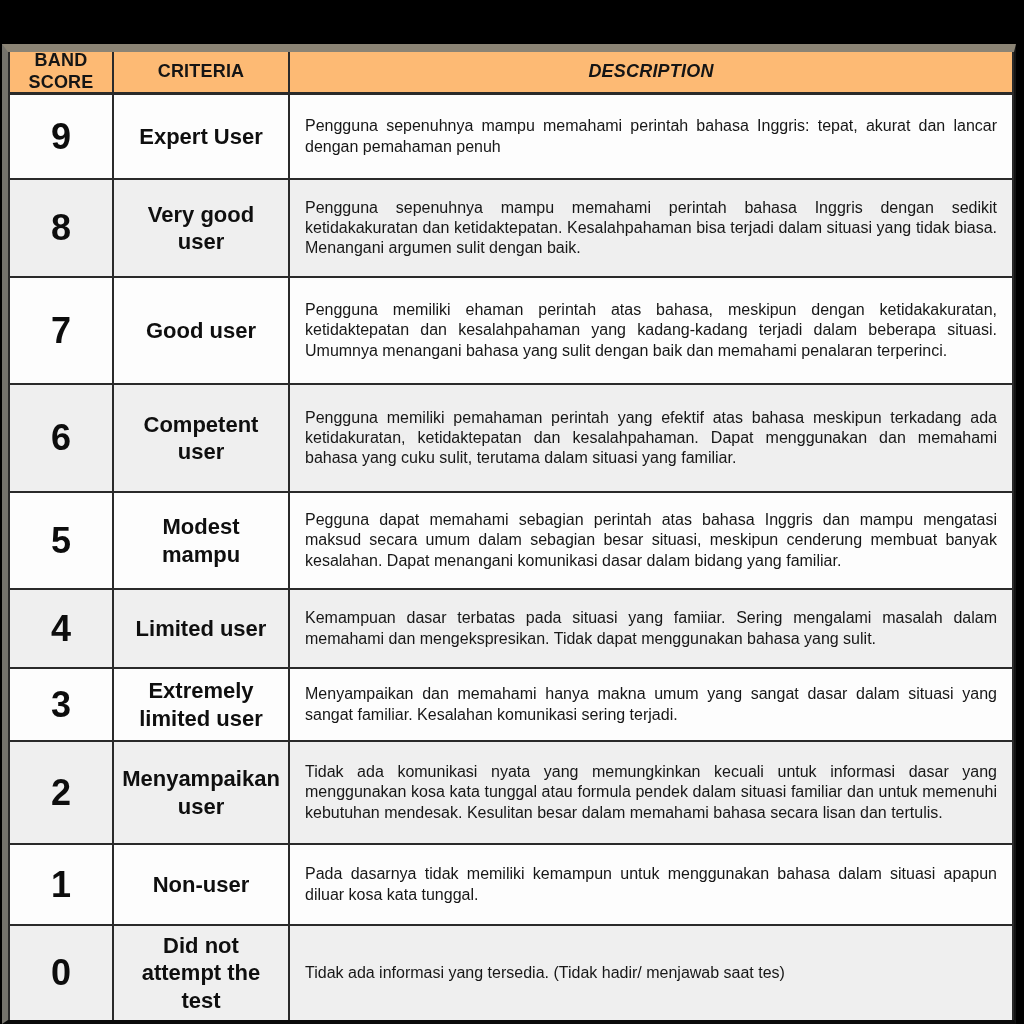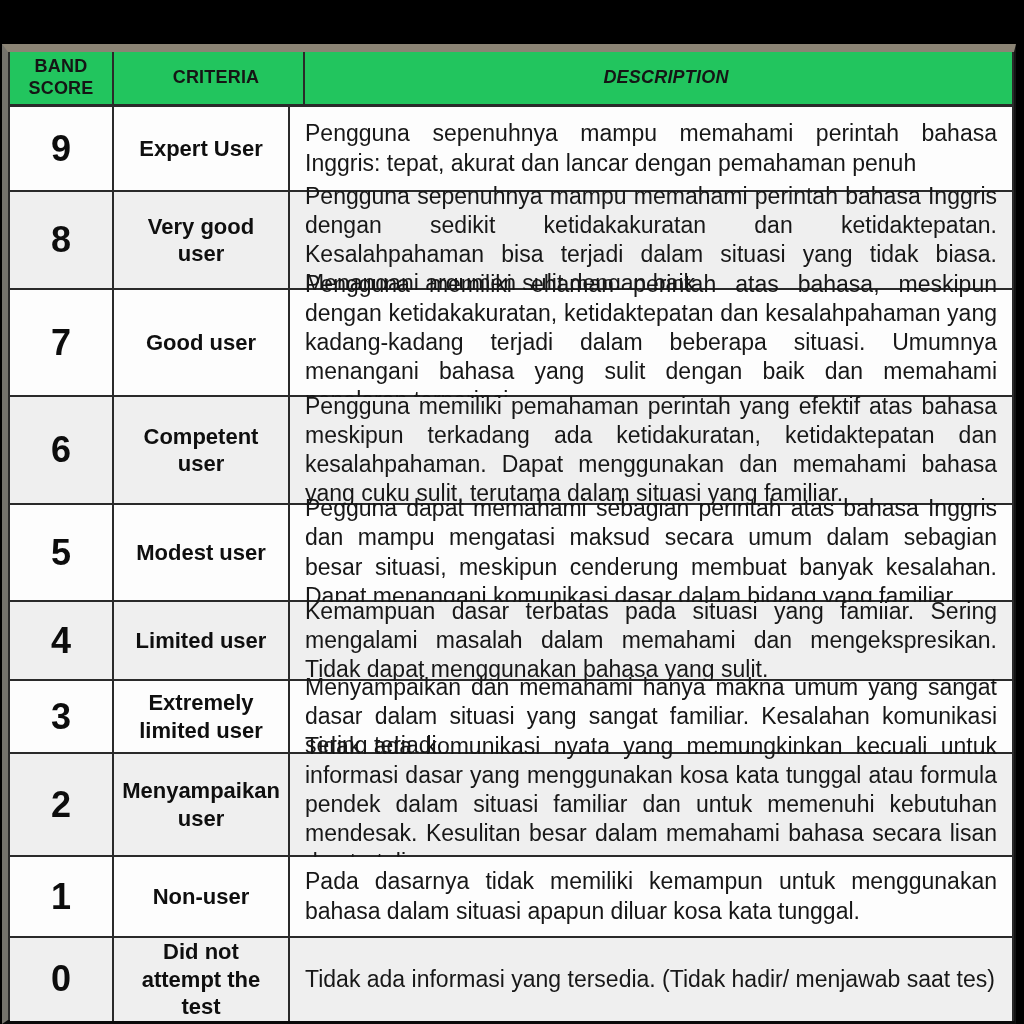--- a/index.html
+++ b/index.html
@@ -32,24 +32,23 @@
   }
   .trow{
     display:flex;
     flex:0 0 auto;
     border-bottom:2px solid #2a2a2a;
     box-sizing:border-box;
     background:#fdfdfd;
   }
   .trow.alt{ background:#efefef; }
   .trow.header-row{
-    height:55px;
-    background:#22c55e;
+    height:43px;
+    background:#fdba74;
     border-bottom:3px solid #2a2a2a;
-    gap:15px;
   }
   .cell{
     box-sizing:border-box;
     border-right:2px solid #2a2a2a;
     display:flex;
     flex-direction:column;
     justify-content:center;
     min-height:0;
   }
   .col-score{ width:104px; flex:0 0 104px; align-items:center; }
@@ -77,21 +76,21 @@
     line-height:1;
   }
   .criteria-label{
     font-weight:bold;
     font-size:22px;
     color:#0f0f0f;
     text-align:center;
     line-height:1.25;
   }
   .desc-text{
-    font-size:23px;
+    font-size:16px;
     color:#171717;
     line-height:1.27;
     text-align:justify;
   }
   
   .band-table .trow:nth-of-type(2){height:85px;}
   .band-table .trow:nth-of-type(3){height:98px;}
   .band-table .trow:nth-of-type(4){height:107px;}
   .band-table .trow:nth-of-type(5){height:108px;}
   .band-table .trow:nth-of-type(6){height:97px;}
@@ -165,21 +164,21 @@
     <div class="cell col-desc">
       <span class="desc-text">Pengguna memiliki pemahaman perintah yang efektif atas bahasa meskipun terkadang ada ketidakuratan, ketidaktepatan dan kesalahpahaman. Dapat menggunakan dan memahami bahasa yang cuku sulit, terutama dalam situasi yang familiar.</span>
     </div>
   </div>
 
   <div class="trow">
     <div class="cell col-score">
       <span class="score-num">5</span>
     </div>
     <div class="cell col-criteria">
-      <span class="criteria-label">Modest user</span>
+      <span class="criteria-label">Modest mampu</span>
     </div>
     <div class="cell col-desc">
       <span class="desc-text">Pegguna dapat memahami sebagian perintah atas bahasa Inggris dan mampu mengatasi maksud secara umum dalam sebagian besar situasi, meskipun cenderung membuat banyak kesalahan. Dapat menangani komunikasi dasar dalam bidang yang familiar.</span>
     </div>
   </div>
 
   <div class="trow alt">
     <div class="cell col-score">
       <span class="score-num">4</span>
     </div>

